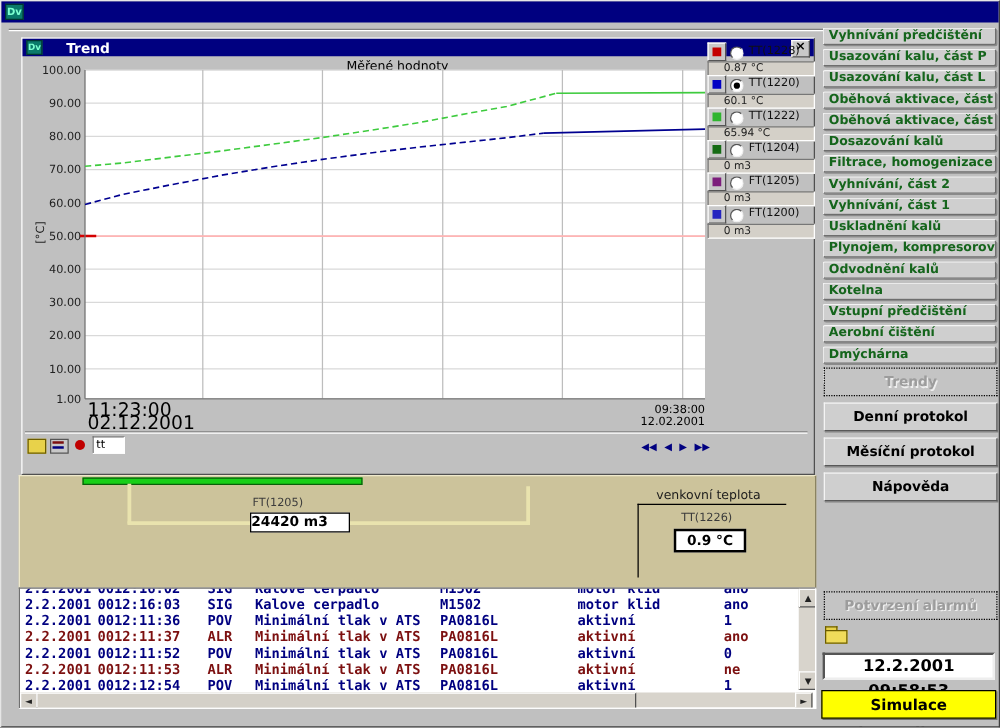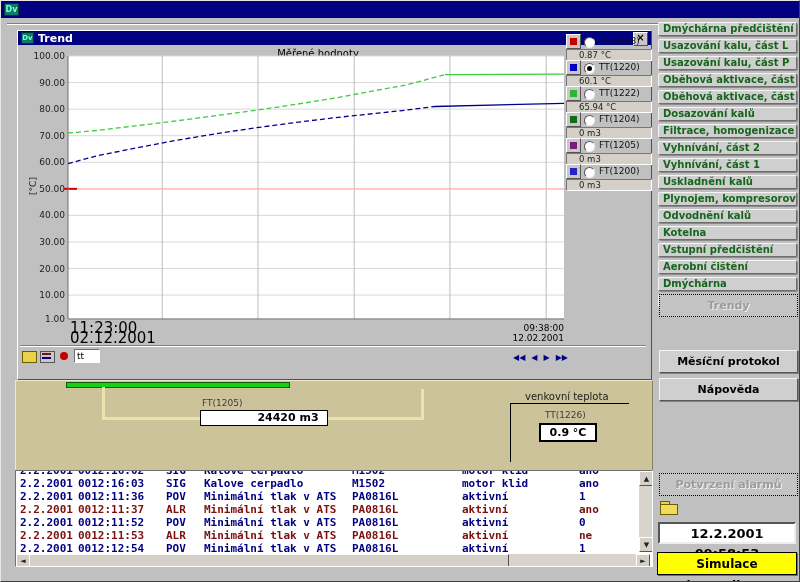--- a/index.html
+++ b/index.html
@@ -1,20 +1,20 @@
 <!DOCTYPE html>
 <html><head>
 <meta charset="utf-8">
 <style>
   html,body{margin:0;padding:0;background:#9a9a9a;}
   #root{position:relative;width:800px;height:582px;background:#c0c0c0;overflow:hidden;
         font-family:"DejaVu Sans",sans-serif;font-size:11px;color:#000;
         border:1px solid;border-color:#e6e6e6 #404040 #404040 #e6e6e6;box-sizing:border-box;}
   .abs{position:absolute;}
-  .titlebar{background:#000080;color:#fff;font-weight:bold;font-size:11px;display:flex;align-items:center;gap:4px;padding-left:3px;box-sizing:border-box;}
+  .titlebar{background:#000080;color:#fff;font-weight:bold;font-size:11px;display:flex;align-items:center;gap:19px;padding-left:3px;box-sizing:border-box;}
   .appicon{width:13px;height:11px;background:#0a7a6a;color:#7cffd0;font-size:8px;font-weight:bold;
            display:flex;align-items:center;justify-content:center;border:1px solid #033;}
   .raised{border:1px solid;border-color:#ffffff #505050 #505050 #ffffff;background:#c8c8c8;}
   .sunken{border:1px solid;border-color:#707070 #ffffff #ffffff #707070;background:#fff;}
   .groove{border-top:1px solid #808080;border-bottom:1px solid #ffffff;height:0;}
   .navbtn{position:relative;height:12px;margin-bottom:3px;background:#cfcfcf;border:1px solid;
           border-color:#f4f4f4 #6e6e6e #6e6e6e #f4f4f4;border-radius:2px;box-shadow:1px 1px 0 #8a8a8a;
           color:#15651c;font-weight:bold;font-size:10px;line-height:12px;padding-left:4px;cursor:pointer;
           white-space:nowrap;overflow:hidden;}
   .actbtn{background:#cfcfcf;border:1px solid;border-color:#f4f4f4 #585858 #585858 #f4f4f4;
@@ -176,21 +176,21 @@
   </div>
 
   <div class="abs" style="left:14px;top:379px;width:636px;height:89px;background:#ccc39b;border:1px solid;border-color:#efe9cc #8a8361 #8a8361 #efe9cc;">
     <div class="abs" style="left:50px;top:1px;width:222px;height:4px;background:#18cf18;border:1px solid #0a5f0a;"></div>
     <div class="pipe" style="left:86px;top:6px;width:3px;height:32px;"></div>
     <div class="pipe" style="left:86px;top:36px;width:322px;height:3px;"></div>
     <div class="pipe" style="left:405px;top:8px;width:3px;height:30px;"></div>
 
     <div class="abs" style="left:186px;top:17px;font-size:9px;color:#3c3c3c;">FT(1205)</div>
     <div class="abs" style="left:184px;top:29px;width:78px;height:14px;background:#fff;border:1px solid #000;
-         font-size:11px;font-weight:bold;text-align:center;line-height:14px;padding-left:48px;">24420 m3</div>
+         font-size:11px;font-weight:bold;text-align:left;line-height:14px;">24420 m3</div>
 
     <div class="abs" style="left:509px;top:10px;font-size:10px;color:#1c1c1c;">venkovní teplota</div>
     <div class="abs" style="left:494px;top:22px;width:118px;height:58px;border-left:1px solid #000;border-top:1px solid #000;">
       <div class="abs" style="left:34px;top:6px;font-size:9px;color:#3c3c3c;">TT(1226)</div>
       <div class="abs" style="left:28px;top:19px;width:54px;height:15px;background:#fff;border:2px solid #000;
            font-size:11px;font-weight:bold;text-align:center;line-height:15px;">0.9 °C</div>
     </div>
   </div>
 
   <div class="abs sunken" style="left:14px;top:469px;width:636px;height:95px;overflow:hidden;">
@@ -266,40 +266,41 @@
     </div>
 
     <div class="abs" style="left:0;bottom:0;width:634px;height:12px;background:#d8d4cc;">
       <div class="sb-btn abs" style="left:0;top:0;width:12px;height:12px;">◄</div>
       <div class="abs raised" style="left:13px;top:0;width:478px;height:12px;background:#d4d0c8;"></div>
       <div class="sb-btn abs" style="right:0;top:0;width:12px;height:12px;">►</div>
     </div>
   </div>
 
   <div id="nav-panel" class="abs" style="left:657px;top:21px;width:139px;">
-      <div class="navbtn">Dmýchárna předčištění</div>
+      <div class="navbtn">Vyhnívání předčištění</div>
+      <div class="navbtn">Usazování kalu, část P</div>
       <div class="navbtn">Usazování kalu, část L</div>
-      <div class="navbtn">Usazování kalu, část P</div>
       <div class="navbtn">Oběhová aktivace, část P</div>
       <div class="navbtn">Oběhová aktivace, část L</div>
       <div class="navbtn">Dosazování kalů</div>
       <div class="navbtn">Filtrace, homogenizace</div>
       <div class="navbtn">Vyhnívání, část 2</div>
       <div class="navbtn">Vyhnívání, část 1</div>
       <div class="navbtn">Uskladnění kalů</div>
       <div class="navbtn">Plynojem, kompresorovna</div>
       <div class="navbtn">Odvodnění kalů</div>
       <div class="navbtn">Kotelna</div>
       <div class="navbtn">Vstupní předčištění</div>
       <div class="navbtn">Aerobní čištění</div>
       <div class="navbtn">Dmýchárna</div>
       <div class="navbtn">Celkový přehled</div>
     </div>
 
   <div class="abs disbtn" style="left:658px;top:293px;width:137px;height:21px;line-height:21px;">Trendy</div>
+  <div class="abs actbtn" style="left:658px;top:321px;width:137px;height:21px;line-height:21px;">Denní protokol</div>
   <div class="abs actbtn" style="left:658px;top:349px;width:137px;height:21px;line-height:21px;">Měsíční protokol</div>
   <div class="abs actbtn" style="left:658px;top:377px;width:137px;height:21px;line-height:21px;">Nápověda</div>
 
   <div class="abs disbtn" style="left:658px;top:472px;width:137px;height:21px;line-height:21px;">Potvrzení alarmů</div>
 
   <div class="abs" style="left:659px;top:500px;width:18px;height:13px;">
     <div class="abs" style="left:0;top:0;width:8px;height:3px;background:#e8d24a;border:1px solid #6b5c00;border-bottom:none;"></div>
     <div class="abs" style="left:0;top:3px;width:16px;height:9px;background:#f0dc5a;border:1px solid #6b5c00;"></div>
   </div>
 

